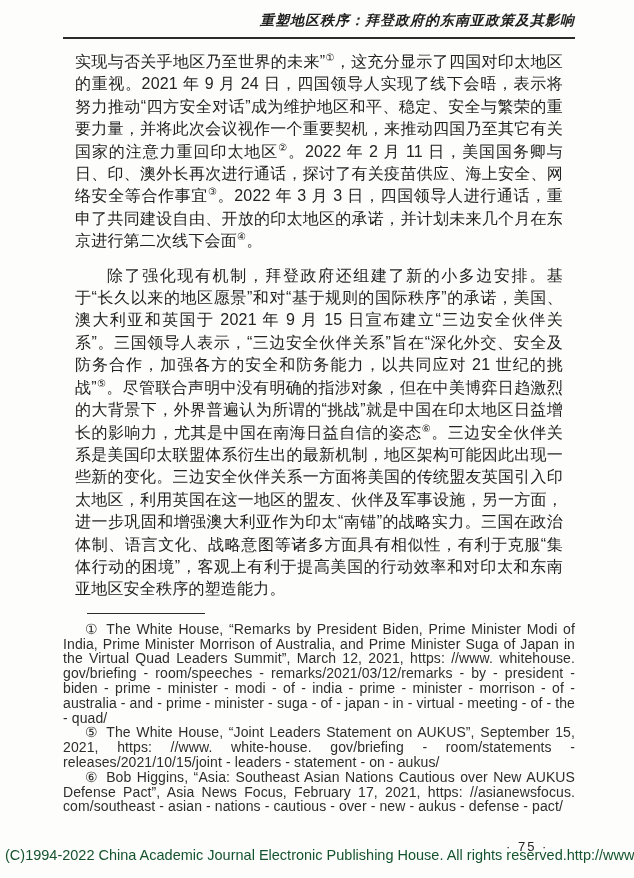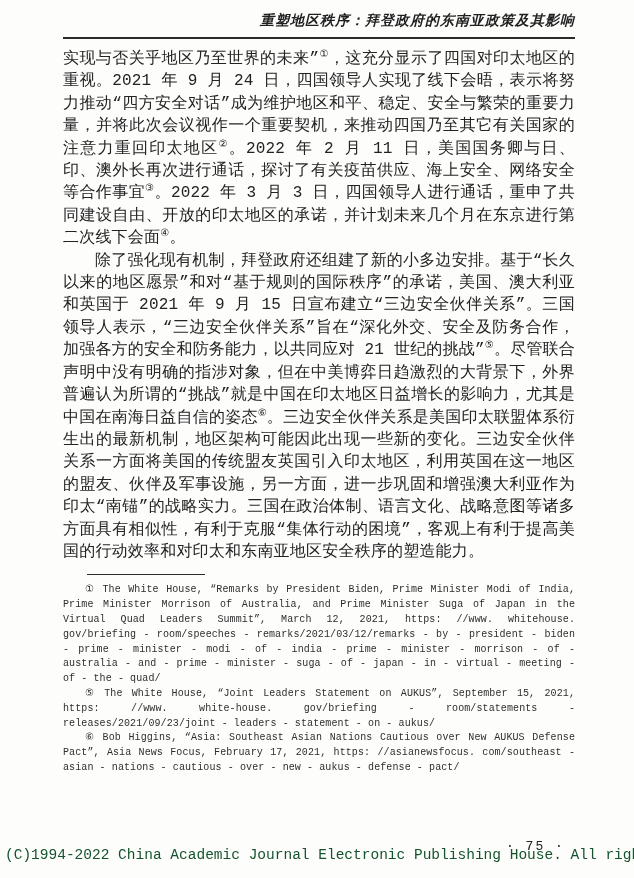--- a/index.html
+++ b/index.html
@@ -1,35 +1,35 @@
 <!DOCTYPE html>
 <html><head>
 <meta charset="utf-8">
 <style>
   html,body{margin:0;padding:0;background:#ffffff;}
   .page{
     position:relative;width:634px;height:878px;background:#fdfdfc;
-    font-family:Liberation Mono, monospace;color:#262626;
+    font-family:Liberation Sans, sans-serif;color:#262626;
     overflow:hidden;
   }
   .content{position:absolute;left:63px;top:12px;width:512px;}
   .running-title{
     text-align:right;font-size:14px;font-style:italic;font-weight:bold;
     letter-spacing:1px;color:#1f1f1f;margin:0 0 7px 0;
   }
   .header-rule{border-top:2px solid #2b2b2b;height:0;margin-bottom:9px;}
   .body-text p{
-    margin:0;font-size:16px;line-height:22.4px;text-align:justify;
+    margin:12px;font-size:16px;line-height:22.4px;text-align:justify;
     letter-spacing:0.2px;color:#232323;
   }
   .body-text p.indent{text-indent:2em;}
   .body-text sup{font-size:10px;line-height:0;vertical-align:super;}
   .fn-sep{width:118px;border-top:1.5px solid #2b2b2b;height:0;margin:11px 0 8px 24px;}
   .footnotes p.fn{
-    margin:0;font-size:10px;line-height:14.8px;text-align:justify;
+    margin:0;font-size:14px;line-height:14.8px;text-align:justify;
     text-indent:22px;color:#2e2e2e;letter-spacing:0.1px;
   }
   .fn-marker{padding-right:7px;}
   .page-number{
     position:absolute;left:506px;top:839px;font-size:13px;color:#222222;
     letter-spacing:2px;white-space:nowrap;
   }
   .footer{
     position:absolute;left:0;top:847px;width:634px;box-sizing:border-box;
     display:flex;justify-content:space-between;padding:0 5px;
@@ -50,21 +50,21 @@
       <p class="indent supify">除了强化现有机制，拜登政府还组建了新的小多边安排。基于“长久以来的地区愿景”和对“基于规则的国际秩序”的承诺，美国、澳大利亚和英国于 2021 年 9 月 15 日宣布建立“三边安全伙伴关系”。三国领导人表示，“三边安全伙伴关系”旨在“深化外交、安全及防务合作，加强各方的安全和防务能力，以共同应对 21 世纪的挑战”<sup>⑤</sup>。尽管联合声明中没有明确的指涉对象，但在中美博弈日趋激烈的大背景下，外界普遍认为所谓的“挑战”就是中国在印太地区日益增长的影响力，尤其是中国在南海日益自信的姿态<sup>⑥</sup>。三边安全伙伴关系是美国印太联盟体系衍生出的最新机制，地区架构可能因此出现一些新的变化。三边安全伙伴关系一方面将美国的传统盟友英国引入印太地区，利用英国在这一地区的盟友、伙伴及军事设施，另一方面，进一步巩固和增强澳大利亚作为印太“南锚”的战略实力。三国在政治体制、语言文化、战略意图等诸多方面具有相似性，有利于克服“集体行动的困境”，客观上有利于提高美国的行动效率和对印太和东南亚地区安全秩序的塑造能力。</p>
     </div>
 
     <div class="fn-sep"></div>
 
     <div class="footnotes">
       <p class="fn">
         <span class="fn-marker">①</span><span>The White House, “Remarks by President Biden, Prime Minister Modi of India, Prime Minister Morrison of Australia, and Prime Minister Suga of Japan in the Virtual Quad Leaders Summit”, March 12, 2021, https: //www. whitehouse. gov/briefing - room/speeches - remarks/2021/03/12/remarks - by - president - biden - prime - minister - modi - of - india - prime - minister - morrison - of - australia - and - prime - minister - suga - of - japan - in - virtual - meeting - of - the - quad/</span>
       </p>
       <p class="fn">
-        <span class="fn-marker">⑤</span><span>The White House, “Joint Leaders Statement on AUKUS”, September 15, 2021, https: //www. white-house. gov/briefing - room/statements - releases/2021/09/23/joint - leaders - statement - on - aukus/</span>
+        <span class="fn-marker">⑤</span><span>The White House, “Joint Leaders Statement on AUKUS”, September 15, 2021, https: //www. white-house. gov/briefing - room/statements - releases/2021/10/15/joint - leaders - statement - on - aukus/</span>
       </p>
       <p class="fn">
         <span class="fn-marker">⑥</span><span>Bob Higgins, “Asia: Southeast Asian Nations Cautious over New AUKUS Defense Pact”, Asia News Focus, February 17, 2021, https: //asianewsfocus. com/southeast - asian - nations - cautious - over - new - aukus - defense - pact/</span>
       </p>
     </div>
 
   </div>
 
   <div class="page-number">· 75 ·</div>
 

